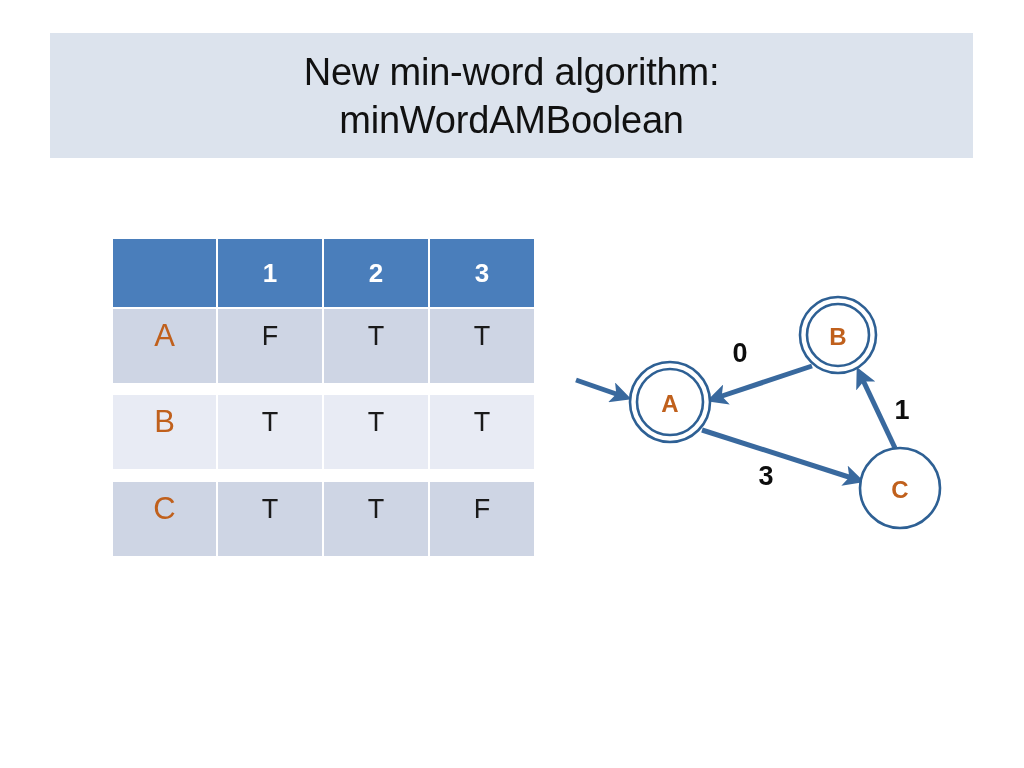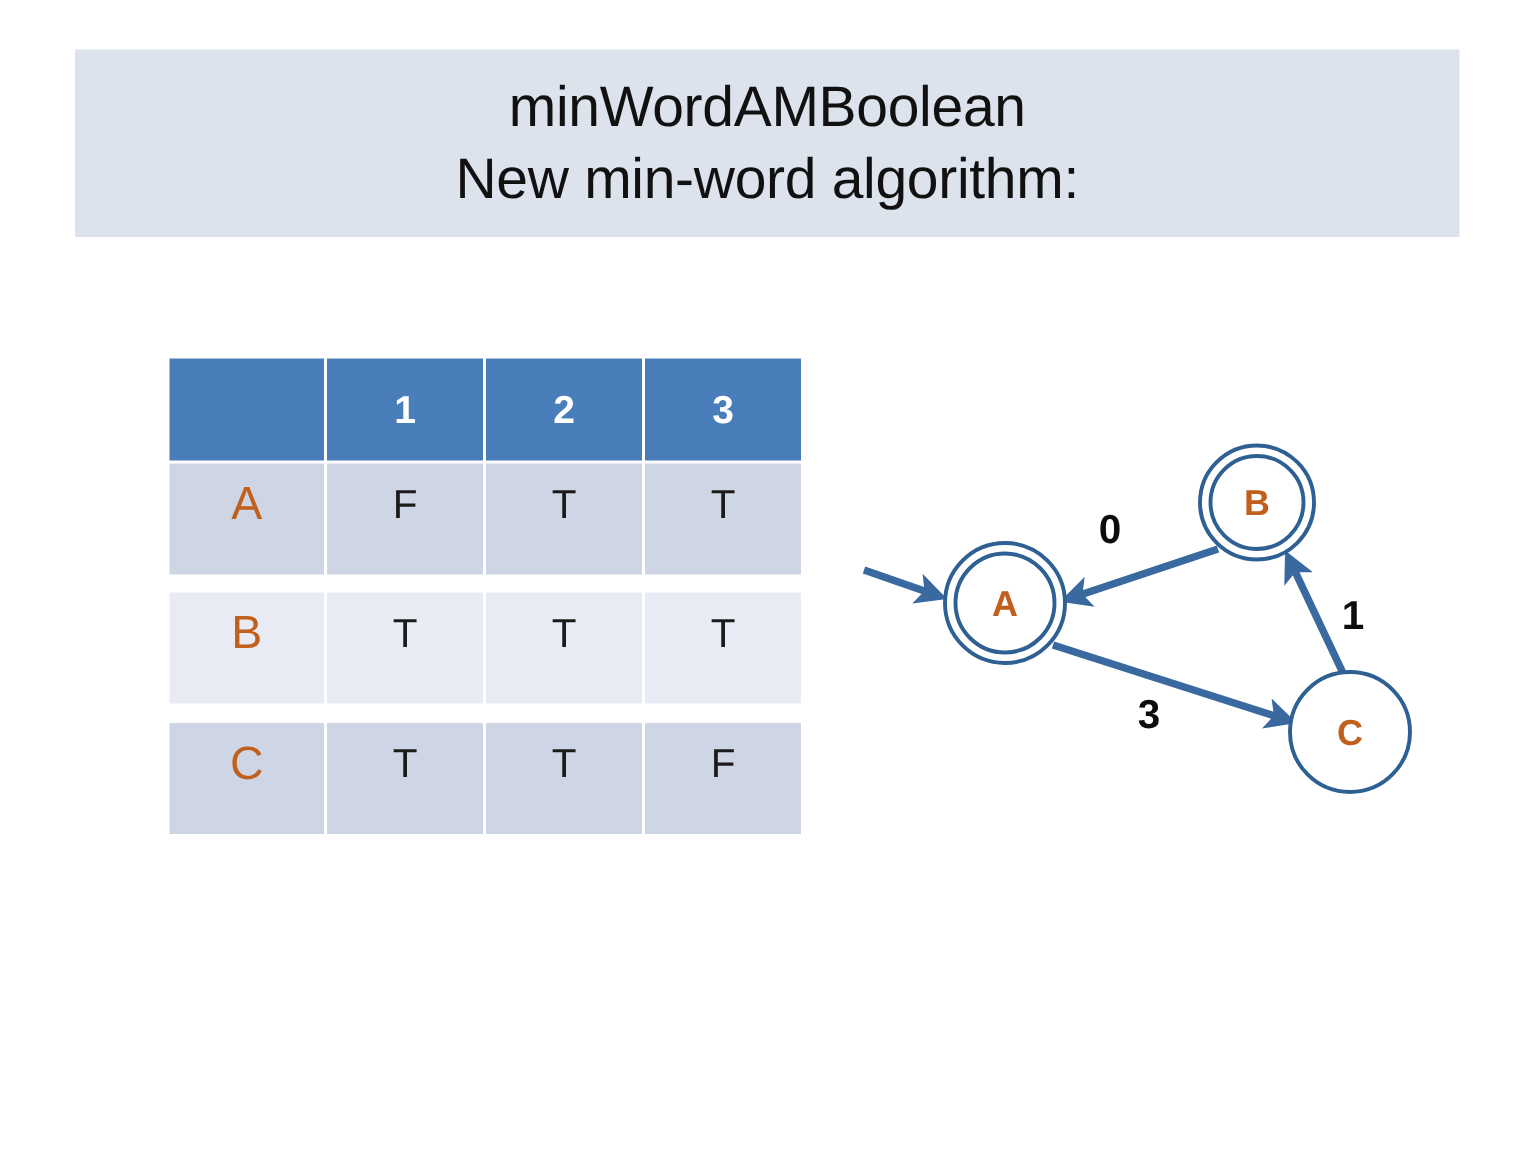--- a/index.html
+++ b/index.html
@@ -150,22 +150,22 @@
     text-anchor: middle;
     dominant-baseline: central;
   }
 </style>
 </head>
 <body>
 
 <div class="slide">
 
   <div class="title-banner">
+    <div class="title-line">New min-word algorithm:</div>
     <div class="title-line">minWordAMBoolean</div>
-    <div class="title-line">New min-word algorithm:</div>
   </div>
 
   <table class="truth-table">
     <colgroup>
       <col class="c-label">
         <col class="c-data">
         <col class="c-data">
         <col class="c-data">
     </colgroup>
     <thead>

